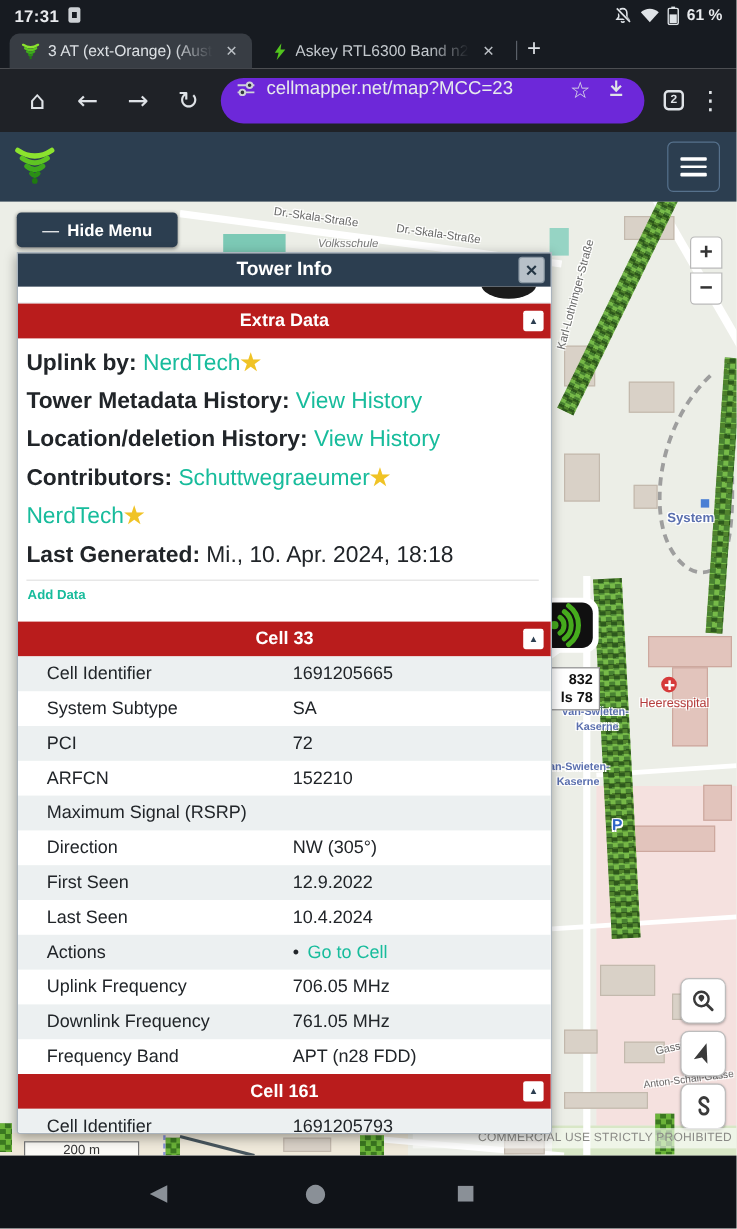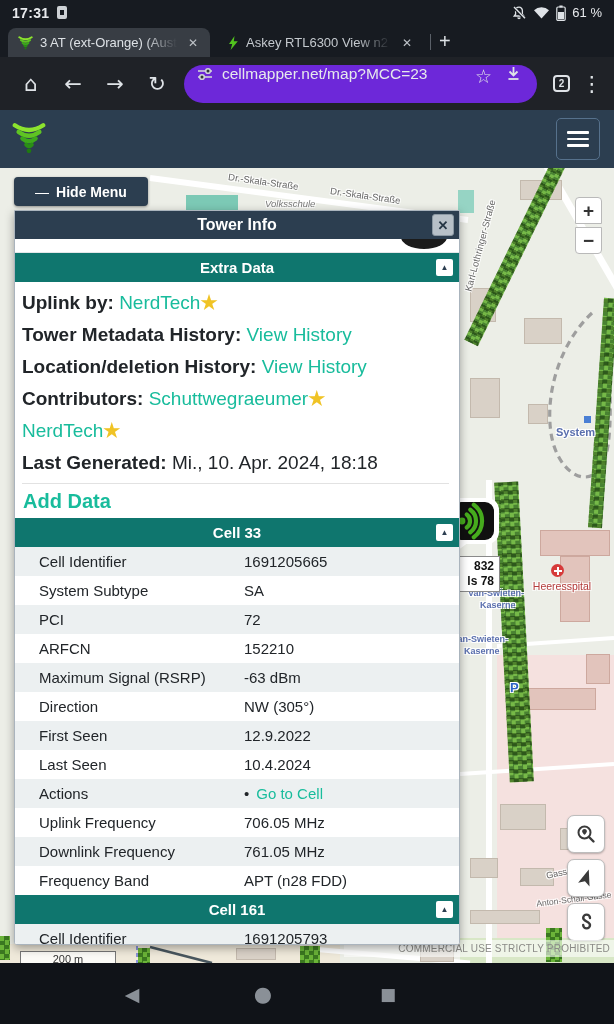--- a/index.html
+++ b/index.html
@@ -8,21 +8,21 @@
   .screen { position:relative; width:614px; height:1024px; background:#eceee7; overflow:hidden; }
   .abs { position:absolute; }
 
   
   .status-bar { left:0; top:0; width:614px; height:25px; background:#171b21; color:#e8eaed;
     display:flex; align-items:center; padding:0 12px; z-index:50; }
   .sb-time { font-size:14px; font-weight:bold; letter-spacing:.3px; }
   .sb-dev { width:10px; height:13px; background:#cdd1d5; border-radius:2px; margin-left:8px; position:relative; }
   .sb-dev::after { content:""; position:absolute; left:3px; top:4px; width:4px; height:5px; background:#171b21; }
   .sb-right { margin-left:auto; display:flex; align-items:center; gap:6px; }
-  .sb-pct { font-size:13px; font-weight:normal;text-align:right; }
+  .sb-pct { font-size:13px; font-weight:bold;text-align:right; }
 
   
   .tab-strip { left:0; top:25px; width:614px; height:32px; background:#171b21; display:flex; align-items:flex-end; z-index:49; }
   .tab { height:29px; display:flex; align-items:center; padding:0 8px 0 10px; max-width:206px; position:relative; }
   .tab.active { background:#383d44; border-radius:8px 8px 0 0; margin-left:8px; }
   .tab.inactive { margin-left:8px; }
   .tab-title { font-size:13px; color:#dde1e5; white-space:nowrap; overflow:hidden; width:140px; margin:0 4px 0 7px;
     -webkit-mask-image:linear-gradient(90deg,#000 75%,transparent 98%);
             mask-image:linear-gradient(90deg,#000 75%,transparent 98%); }
   .tab.inactive .tab-title { color:#c4c9ce; width:148px; }
@@ -83,30 +83,30 @@
 
   
   .panel { left:14px; top:210px; width:446px; height:735px; background:#fff; z-index:30; overflow:hidden;
     border:1px solid #aab4bd; box-shadow:0 3px 10px rgba(0,0,0,.35); border-radius:0 0 3px 3px; }
   .p-header { position:relative; height:28px; background:#2c3e50; color:#fff; font-size:16px; font-weight:bold;
     display:flex; align-items:center; justify-content:center; }
   .p-close { position:absolute; right:5px; top:3px; width:22px; height:22px; background:#b7c0c8; border:1px solid #8b98a3;
     border-radius:3px; color:#243544; font-size:13px; font-weight:bold; display:flex; align-items:center; justify-content:center; }
   .p-strip { position:relative; height:14px; background:#fff; border-bottom:1px solid #e4e7e9; overflow:hidden; }
   .p-strip .arc { position:absolute; left:386px; top:-14px; width:46px; height:24px; background:#1b1b1b; border-radius:50%; }
-  .sec-header { position:relative; height:29px; background:#0f766e; color:#fff; font-size:15px; font-weight:bold;
+  .sec-header { position:relative; height:29px; background:#b91c1c; color:#fff; font-size:15px; font-weight:bold;
     display:flex; align-items:center; justify-content:center; }
   .collapse { position:absolute; right:6px; top:6px; width:17px; height:17px; background:#fff; border-radius:2px;
     color:#2c3e50; font-size:8px; display:flex; align-items:center; justify-content:center; }
   .extra-body { padding:5px 10px 0 7px; background:#fff; height:236px; }
   .xline { font-size:19px; line-height:32px; color:#212529; font-weight:bold; white-space:nowrap; }
   .teal { color:#18bc9c; text-decoration:none; font-weight:normal; }
   .starred { color:#f0c325; }
   .xval { font-weight:normal; }
-  .add-data { border-top:1px solid #e2e2e2; margin-top:4px; padding:6px 0 0 1px; font-size:20px; font-weight:bold; }
+  .add-data { border-top:1px solid #e2e2e2; margin-top:4px; padding:6px 0 0 1px; font-size:11px; font-weight:bold; }
   .add-data a { color:#18bc9c; text-decoration:none; }
 
   .ttable { background:#fff; }
   .trow { height:29px; display:flex; align-items:center; position:relative; font-size:15px; color:#212529; }
   .trow:nth-child(odd) { background:#ecf0f1; }
   .tl { padding-left:24px; width:229px; flex:0 0 auto; }
   .tv { flex:1 1 auto; }
   .bullet { color:#212529; margin-right:7px; }
 
   
@@ -150,21 +150,21 @@
           <path d="M15 23.5 Q18 27 21 23.5" stroke="#2a8f15" stroke-width="4.5" fill="none" stroke-linecap="round"></path>
           <circle cx="18" cy="30" r="2.6" fill="#1f7a10"></circle>
         </svg>
       <span class="tab-title">3 AT (ext-Orange) (Austr</span>
       <span class="tab-x">✕</span>
     </div>
     <div class="tab inactive">
       <svg width="11" height="14" viewBox="0 0 11 14">
           <polygon points="6.5,0 1,8 4.2,8 2.6,14 9.8,5.2 5.8,5.2" fill="#52c41e"></polygon>
         </svg>
-      <span class="tab-title">Askey RTL6300 View n2</span>
+      <span class="tab-title">Askey RTL6300 Band n2</span>
       <span class="tab-x">✕</span>
     </div>
     <div class="tab-divider"></div>
     <span class="new-tab">+</span>
   </div>
 
   <div class="abs toolbar">
     <span class="tb-ic">⌂</span>
     <span class="tb-ic">←</span>
     <span class="tb-ic">→</span>
@@ -354,21 +354,20 @@
       <div class="trow">
           <span class="tl">PCI</span>
           <span class="tv">72</span>
         </div>
       <div class="trow">
           <span class="tl">ARFCN</span>
           <span class="tv">152210</span>
         </div>
       <div class="trow">
           <span class="tl">Maximum Signal (RSRP)</span>
-          <span class="tv">-63 dBm</span>
         </div>
       <div class="trow">
           <span class="tl">Direction</span>
           <span class="tv">NW (305°)</span>
         </div>
       <div class="trow">
           <span class="tl">First Seen</span>
           <span class="tv">12.9.2022</span>
         </div>
       <div class="trow">

